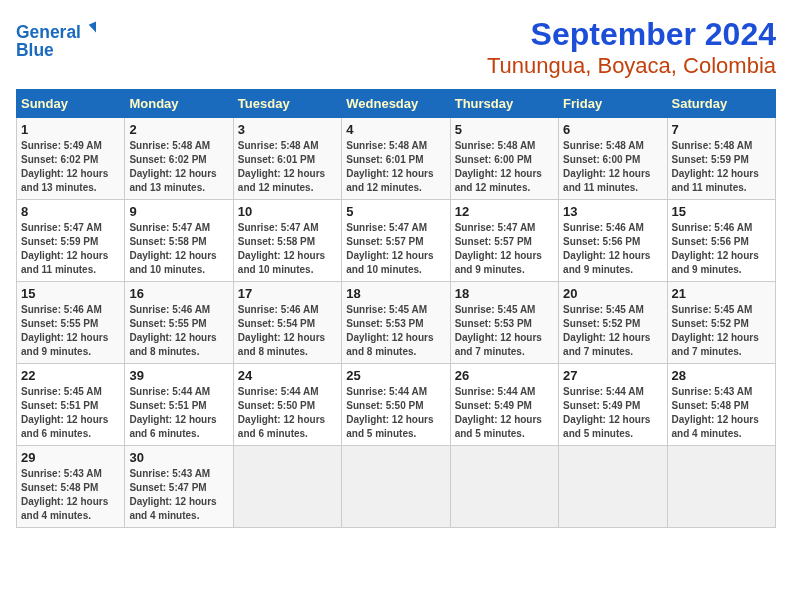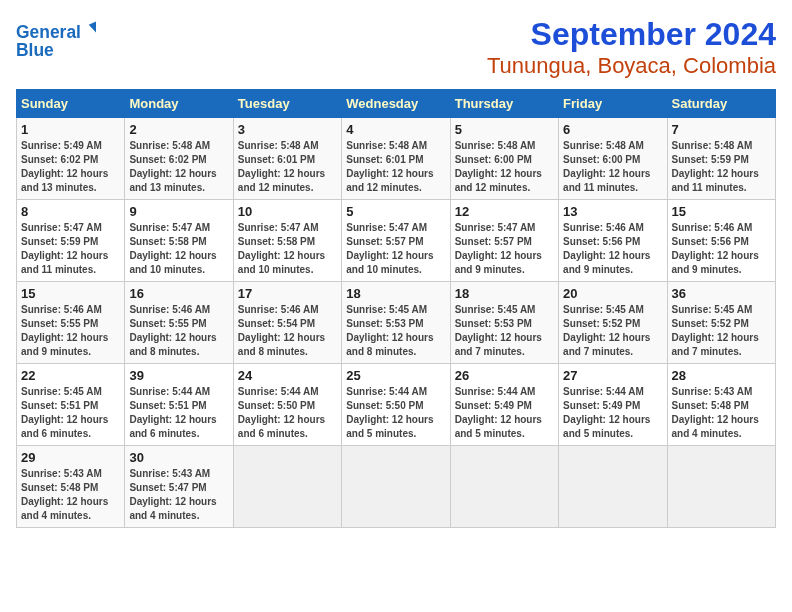--- a/index.html
+++ b/index.html
@@ -187,21 +187,21 @@
       </td>
         <td>
         <span class="day-num">18</span>
         <span class="day-info">Sunrise: 5:45 AM<br>Sunset: 5:53 PM<br>Daylight: 12 hours and 7 minutes.</span>
       </td>
         <td>
         <span class="day-num">20</span>
         <span class="day-info">Sunrise: 5:45 AM<br>Sunset: 5:52 PM<br>Daylight: 12 hours and 7 minutes.</span>
       </td>
         <td>
-        <span class="day-num">36</span>
+        <span class="day-num">21</span>
         <span class="day-info">Sunrise: 5:45 AM<br>Sunset: 5:52 PM<br>Daylight: 12 hours and 7 minutes.</span>
       </td>
       </tr>
       <tr>
         <td>
         <span class="day-num">22</span>
         <span class="day-info">Sunrise: 5:45 AM<br>Sunset: 5:51 PM<br>Daylight: 12 hours and 6 minutes.</span>
       </td>
         <td>
         <span class="day-num">39</span>

